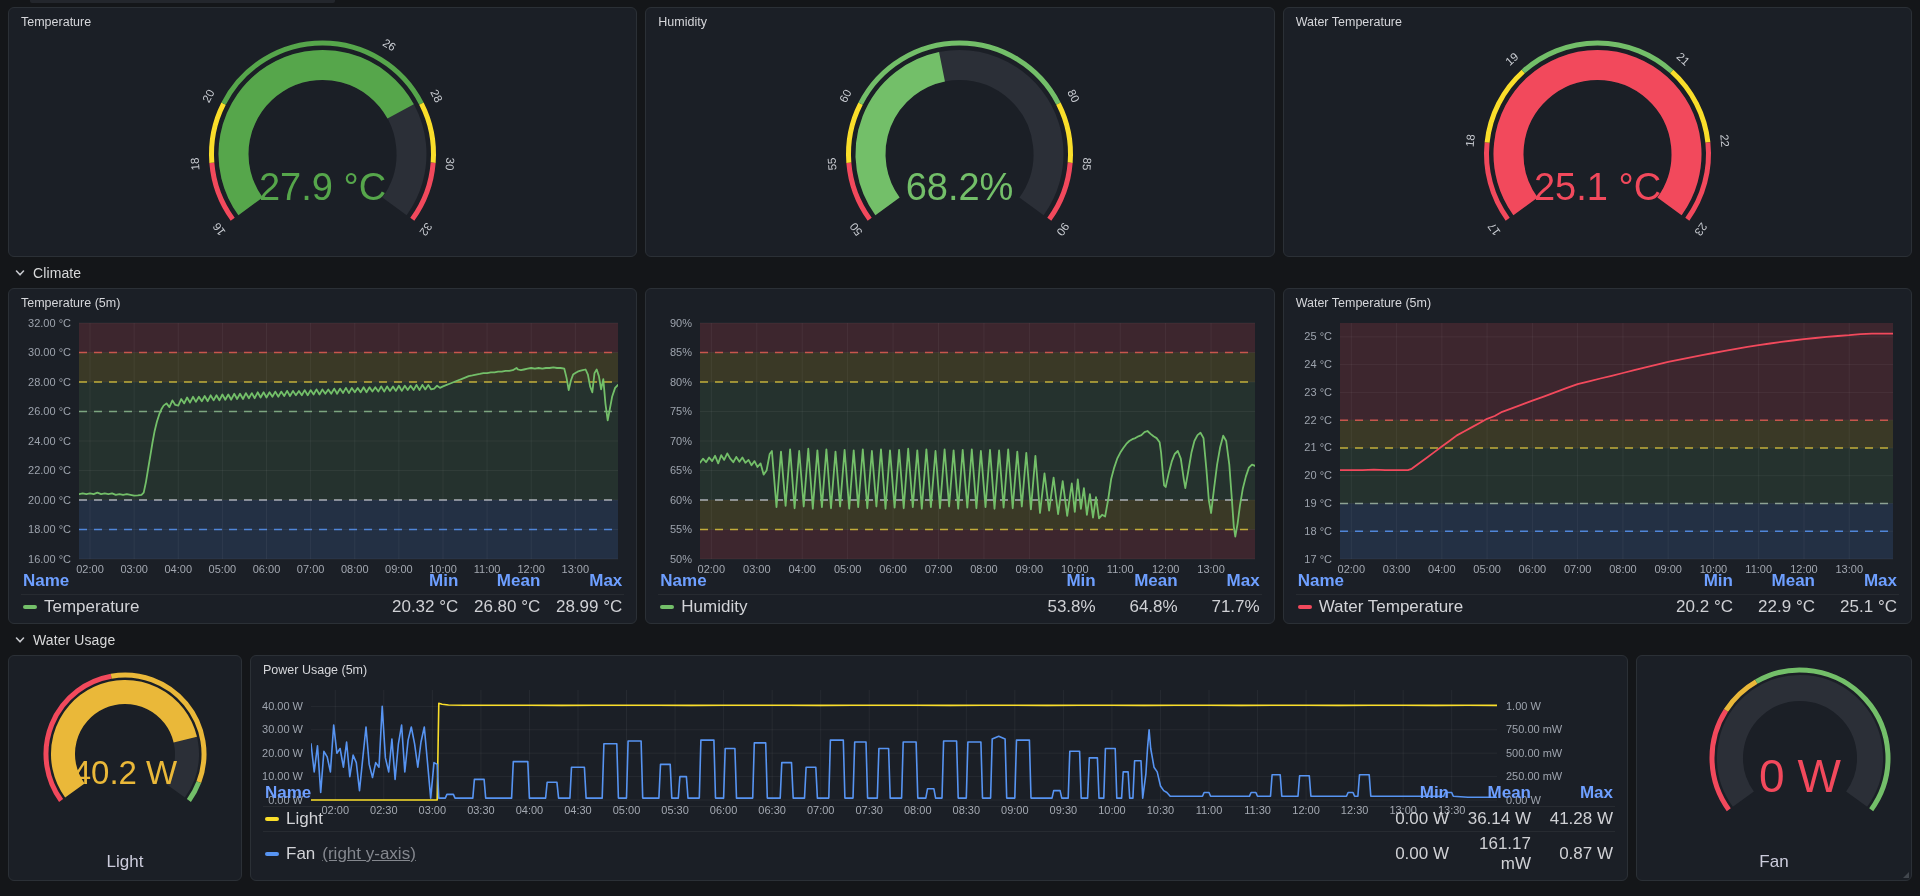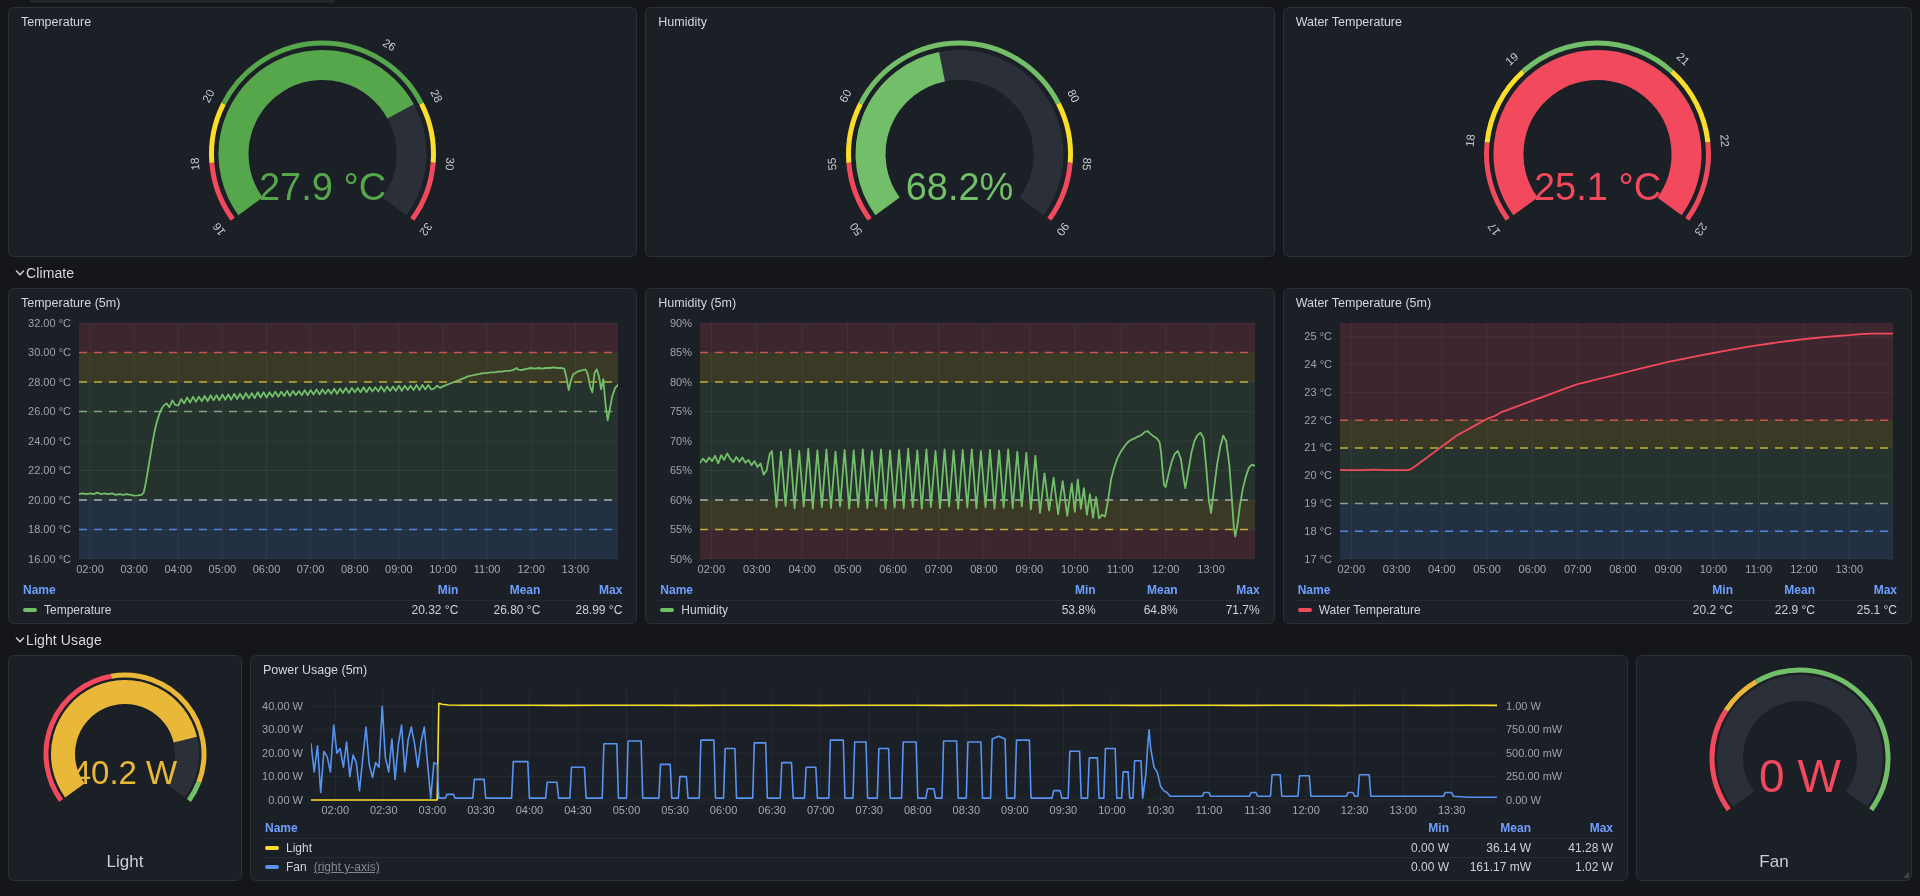--- a/index.html
+++ b/index.html
@@ -3,35 +3,35 @@
 <meta charset="utf-8">
 <style>
   html,body{margin:0;padding:0;background:#141619;width:1920px;height:896px;overflow:hidden;
     font-family:"Liberation Sans",sans-serif;-webkit-font-smoothing:antialiased;}
   .top-strip{height:5px;position:relative;}
   .top-strip .frag{position:absolute;top:0;left:30px;width:305px;height:3px;background:#23262c;border-radius:0 0 2px 2px;}
   .row{display:flex;gap:8px;margin:0 8px;}
   .row-gauges{margin-top:2px;height:250px;}
   .row-climate{height:336px;gap:8px;}
   .row-power{height:226px;}
-  .section-header{height:31px;display:flex;align-items:center;gap:1px;padding-left:15px;cursor:pointer;}
+  .section-header{height:31px;display:flex;align-items:center;gap:8px;padding-left:15px;cursor:pointer;}
   .section-header .chev{display:flex;align-items:center;}
   .section-header .lbl{color:#d8d9da;font-size:14px;font-weight:500;letter-spacing:.1px;}
   .panel{position:relative;flex:1;background:#1b1f26;border:1px solid #2b3036;border-radius:6px;
     box-sizing:border-box;overflow:hidden;}
   .panel-title{position:absolute;top:0;left:0;right:0;height:28px;line-height:28px;padding-left:12px;
     font-size:12.5px;font-weight:500;color:#d5d6da;white-space:nowrap;cursor:pointer;}
   .gauge-area{position:absolute;top:28px;left:0;right:0;bottom:4px;}
   .gauge-area-nt{position:absolute;top:10px;left:0;right:0;bottom:44px;}
   .gauge-bottom-label{position:absolute;bottom:8px;left:0;right:0;text-align:center;
     color:#ccccdc;font-size:17px;}
   .chart-area{position:absolute;left:8px;right:8px;}
   .ts .chart-area{top:28px;bottom:46px;}
   .pw .chart-area{top:28px;bottom:62px;}
-  .legend{position:absolute;left:12px;right:12px;bottom:4px;font-size:12px;}
+  .legend{position:absolute;left:12px;right:12px;bottom:4px;font-size:17px;}
   .legend-header{display:grid;grid-template-columns:1fr 82px 82px 82px;color:#6e9fff;font-weight:700;
     padding:1px 2px 3px 2px;}
   .legend-header span:not(:first-child){text-align:right;}
   .legend-row{display:grid;grid-template-columns:1fr 82px 82px 82px;align-items:center;
     border-top:1px solid rgba(255,255,255,0.055);padding:2px 2px;color:#d2d3d7;}
   .legend-row .vals{text-align:right;color:#cfd0d4;}
   .legend-row .nm{display:flex;align-items:center;gap:7px;cursor:pointer;}
   .legend-row .suffix{color:#84878e;text-decoration:underline;}
   .swatch{display:inline-block;width:14px;height:4px;border-radius:2px;}
   svg text{font-family:"Liberation Sans",sans-serif;}
@@ -192,21 +192,20 @@
             <span class="swatch" style="background: rgb(115, 191, 105);"></span>
             <span>Temperature</span>
           </span>
           <span class="vals">20.32 °C</span>
           <span class="vals">26.80 °C</span>
           <span class="vals">28.99 °C</span>
         </div>
       </div>
   </div>
   <div class="panel ts">
-    <div class="panel-title">Humidity (5m)</div>
     <div class="chart-area"><svg width="611" height="260" viewBox="0 0 611 260">
           <rect x="46" y="212.5" width="555" height="29.5" fill="rgba(242,73,92,0.16)"></rect>
           <rect x="46" y="183" width="555" height="29.5" fill="rgba(250,222,42,0.14)"></rect>
           <rect x="46" y="65" width="555" height="118" fill="rgba(115,191,105,0.12)"></rect>
           <rect x="46" y="35.5" width="555" height="29.5" fill="rgba(250,222,42,0.14)"></rect>
           <rect x="46" y="6" width="555" height="29.5" fill="rgba(242,73,92,0.16)"></rect>
           <line x1="57.35743519781719" x2="57.35743519781719" y1="6" y2="242" stroke="rgba(255,255,255,0.05)"></line>
           <line x1="102.78717598908595" x2="102.78717598908595" y1="6" y2="242" stroke="rgba(255,255,255,0.05)"></line>
           <line x1="148.21691678035472" x2="148.21691678035472" y1="6" y2="242" stroke="rgba(255,255,255,0.05)"></line>
           <line x1="193.64665757162345" x2="193.64665757162345" y1="6" y2="242" stroke="rgba(255,255,255,0.05)"></line>
@@ -356,21 +355,21 @@
       </div>
   </div>
 </div>
 
 <div class="section-header">
   <span class="chev">
     <svg width="10" height="10" viewBox="0 0 10 10">
         <polyline points="1.5,3 5,6.8 8.5,3" fill="none" stroke="#c7c9ce" stroke-width="1.6" stroke-linecap="round" stroke-linejoin="round"></polyline>
       </svg>
   </span>
-  <span class="lbl">Light Usage</span>
+  <span class="lbl">Water Usage</span>
 </div>
 
 <div class="row row-power">
   <div class="panel p-light">
     <div class="gauge-area-nt"><svg width="232" height="170" viewBox="0 0 232 170">
           <path d="M 65.84 124.44 A 62 62 0 1 1 166.16 124.44" fill="none" stroke="#2b2f37" stroke-width="24"></path>
           <path d="M 65.84 124.44 A 62 62 0 1 1 176.31 73.64" fill="none" stroke="#EAB839" stroke-width="24"></path>
           <path d="M 52.09 134.44 A 79 79 0 0 1 102.17 10.22" fill="none" stroke="#F2495C" stroke-width="5"></path>
           <path d="M 102.17 10.22 A 79 79 0 0 1 189.81 116.16" fill="none" stroke="#EAB839" stroke-width="5"></path>
           <path d="M 189.81 116.16 A 79 79 0 0 1 179.91 134.44" fill="none" stroke="#73BF69" stroke-width="5"></path>
@@ -469,21 +468,21 @@
           <span class="vals">41.28 W</span>
         </div>
         <div class="legend-row">
           <span class="nm">
             <span class="swatch" style="background: rgb(87, 148, 242);"></span>
             <span>Fan</span>
             <span class="suffix"> (right y-axis)</span>
           </span>
           <span class="vals">0.00 W</span>
           <span class="vals">161.17 mW</span>
-          <span class="vals">1.02 W</span>
+          <span class="vals">0.87 W</span>
         </div>
       </div>
   </div>
   <div class="panel p-fan">
     <div class="gauge-area-nt"><svg width="326" height="170" viewBox="0 0 326 170">
           <path d="M 106.37 133.14 A 70 70 0 1 1 219.63 133.14" fill="none" stroke="#2b2f37" stroke-width="26"></path>
           <path d="M 91.81 143.73 A 88 88 0 0 1 88.97 44.42" fill="none" stroke="#F2495C" stroke-width="5"></path>
           <path d="M 88.97 44.42 A 88 88 0 0 1 119.29 15.62" fill="none" stroke="#EAB839" stroke-width="5"></path>
           <path d="M 119.29 15.62 A 88 88 0 0 1 234.19 143.73" fill="none" stroke="#73BF69" stroke-width="5"></path>
           <text x="163" y="126" text-anchor="middle" fill="#F2495C" font-size="46" font-weight="500">0 W</text>

